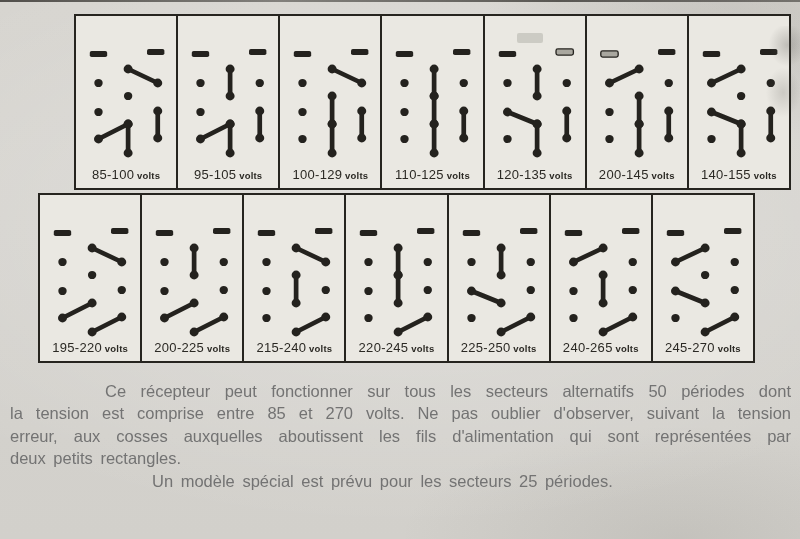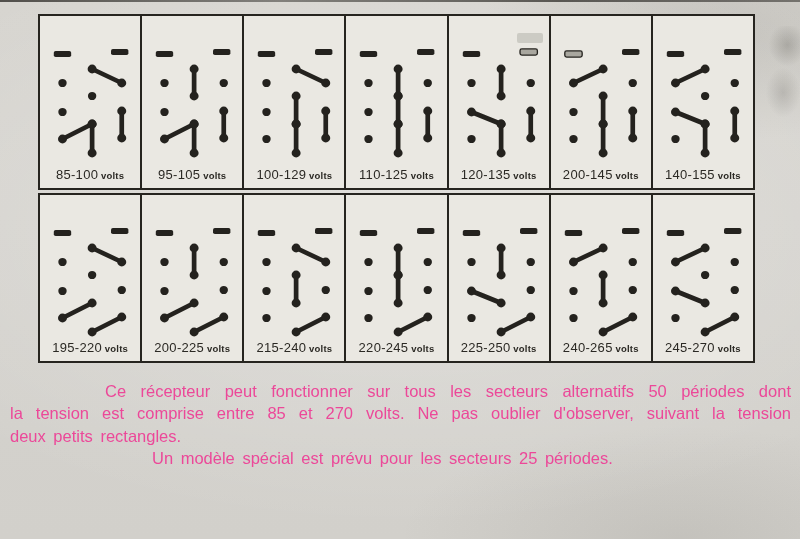--- a/index.html
+++ b/index.html
@@ -13,36 +13,36 @@
       linear-gradient(#d7d5d0,#d2d0cb);
   }
   .top-edge-line{
     position:absolute;top:0;left:0;width:100%;height:2px;
     background:linear-gradient(90deg, rgba(58,56,52,.85) 0%, rgba(58,56,52,.55) 35%, rgba(58,56,52,.8) 70%, rgba(58,56,52,.6) 100%);
   }
   .panel-row{
     position:absolute;left:38px;width:717px;display:flex;
     border:2px solid #26241f;background:#eae8e2;box-sizing:border-box;
   }
-  #row0{top:14px;height:176px;}
+  #row0{top:14px;height:176px;margin-left:36px;}
   #row1{top:193px;height:170px;}
   .cell{
     flex:1 1 0;position:relative;box-sizing:border-box;
     border-right:2px solid #26241f;overflow:hidden;
   }
   .cell:last-child{border-right:none;}
   .diagram{display:block;width:100%;height:146px;}
   .cell-label{
     position:absolute;left:0;right:0;bottom:6px;text-align:center;
     color:#2b2924;font-size:13px;letter-spacing:.3px;white-space:nowrap;
   }
   .cell-label .volts{font-size:9.5px;font-weight:bold;letter-spacing:.2px;}
   .text-block{
     position:absolute;left:10px;top:380px;width:781px;
-    font-size:16.5px;line-height:22.4px;color:#ec4899;word-spacing:3px;
+    font-size:16.5px;line-height:22.4px;color:#737373;word-spacing:3px;
   }
   .tline{min-height:22.4px;}
   .tline.just{text-align:justify;text-align-last:justify;}
   .tline.indent{text-indent:95px;}
   .para2{text-indent:142px;}
   .ghost-pad{
     position:absolute;left:517px;top:33px;width:26px;height:10px;border-radius:2px;
     background:rgba(150,148,140,.35);
   }
   .edge-smudge{
@@ -358,16 +358,17 @@
     </div>
   </div>
 
 <div class="ghost-pad"></div>
 <div class="edge-smudge"></div>
 
 <div class="text-block">
   <div id="para1">
       <div class="tline indent just">Ce récepteur peut fonctionner sur tous les secteurs alternatifs 50 périodes dont</div>
       <div class="tline just">la tension est comprise entre 85 et 270 volts. Ne pas oublier d'observer, suivant la tension</div>
+      <div class="tline just">erreur, aux cosses auxquelles aboutissent les fils d'alimentation qui sont représentées par</div>
       <div class="tline">deux petits rectangles.</div>
     </div>
   <div class="tline para2">Un modèle spécial est prévu pour les secteurs 25 périodes.</div>
 </div>
 
 </body></html>

